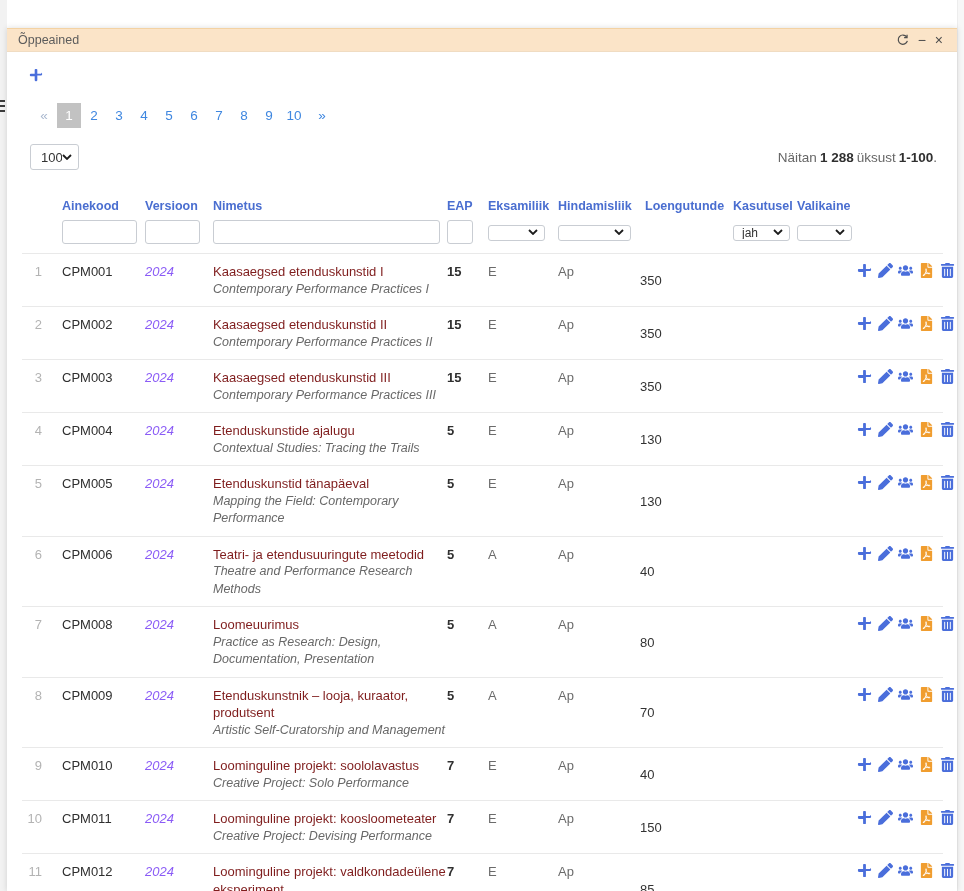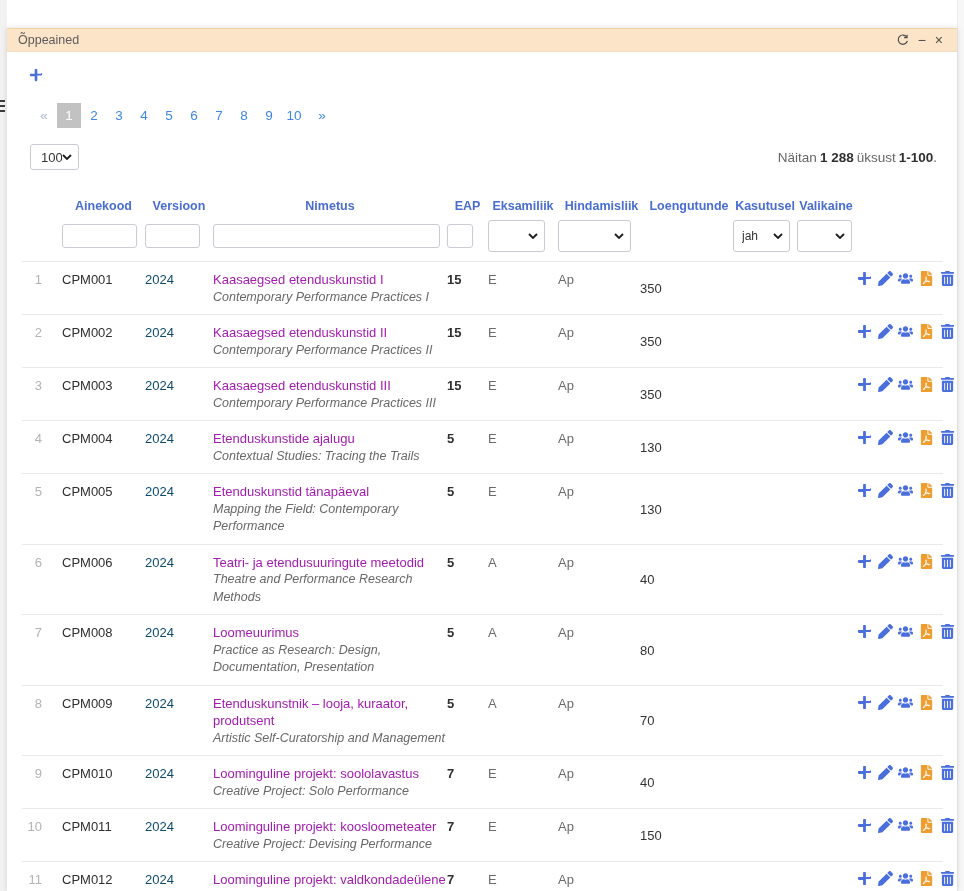--- a/index.html
+++ b/index.html
@@ -47,32 +47,32 @@
   .page-size-select { width:49px; height:26px; font-size:13px; padding:0 16px 0 10px; }
   .summary { flex:1; text-align:right; font-size:13.5px; color:#666; padding-right:2px; }
   .summary b { color:#303030; font-weight:700; }
   .summary span, .summary b { margin-left:3px; }
   .summary .no-gap { margin-left:0; }
 
   
   .table { margin:21px 0 0 0; width:921px; }
   .grid { display:grid; grid-template-columns:40px 83px 68px 234px 41px 70px 87px 88px 64px 58px 1fr; }
   .thead { height:22px; align-items:end; }
-  .thead .th { font-size:12.5px; font-weight:700; color:#4a6ed0; cursor:pointer;text-align:center; }
+  .thead .th { font-size:12.5px; font-weight:700; color:#4a6ed0; cursor:pointer; }
   .tfilters { margin-top:7px; margin-bottom:9px; align-items:center; }
   .f-input { height:24px; border:1px solid #c9cdd3; border-radius:3px; padding:0 5px; font-size:12.5px; color:#333; font-family:"Liberation Sans", sans-serif; }
-  .f-select { height:32px; font-size:12px; padding:0 15px 1px 8px; }
+  .f-select { height:16px; font-size:12px; padding:0 15px 1px 8px; }
   .w-ainekood { width:75px; } .w-versioon { width:55px; } .w-nimetus { width:227px; } .w-eap { width:26px; }
   .w-eksam { width:57px; } .w-hindam { width:73px; } .w-kasut { width:57px; } .w-valik { width:55px; }
 
   .trow { border-top:1px solid #e9e9e9; padding:9px 0 8px 0; font-size:13px; line-height:17.5px; align-items:start; }
   .c-num { color:#b3b3b3; text-align:right; padding-right:20px; }
   .c-code { font-weight:400; color:#2f2f2f; }
-  .c-ver { color:#0c4a6e; }
-  .c-name .name-et { color:#a21caf; }
+  .c-ver { color:#8b5cf6;font-style:italic; }
+  .c-name .name-et { color:#7f1d1d; }
   .c-name .name-en { color:#686868; font-style:italic; font-size:12.5px; }
   .c-eap { font-weight:700; color:#303030; }
   .c-exam, .c-grad { color:#6b6b6b; }
   .c-hours { color:#333; align-self:center; margin-left:-5px; }
   .c-actions { text-align:right; padding-right:3px; white-space:nowrap; }
   .action-btn { display:inline-flex; vertical-align:top; margin-left:2px; cursor:pointer; }
   .action-btn svg { width:15px; height:15px; display:block; }
   .icon-blue { fill:#4a6edb; }
   .icon-orange { fill:#f09d2f; }
 </style>

